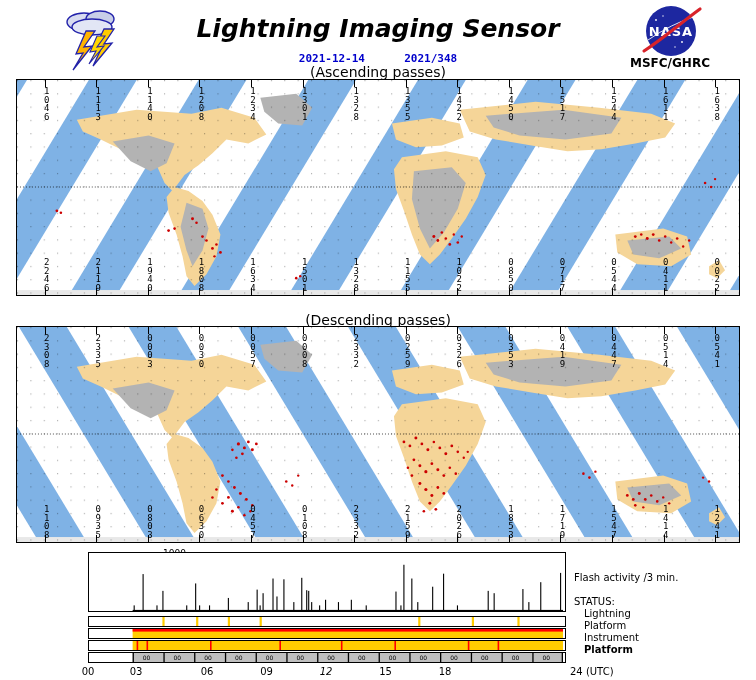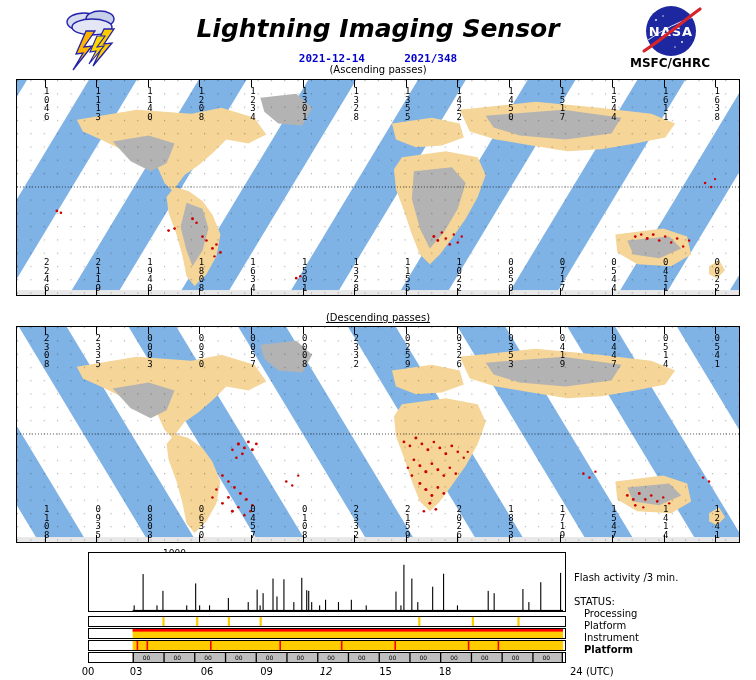--- a/index.html
+++ b/index.html
@@ -31,21 +31,21 @@
   #datebar .gap { display:inline-block; width: 26px; }
   #nasa-logo { position: absolute; right: 44px; top: 4px; width: 82px; height: 54px; }
   #nasa-caption {
     position: absolute; right: 32px; top: 56px; width: 108px;
     text-align:center; font-size: 12px; font-weight: bold; color:#000;
     font-family: "DejaVu Sans", "Liberation Sans", sans-serif;
   }
 
   
   .panel-caption {
-    text-align: center; font-size: 10px; color: #000;
+    text-align: center; font-size: 14px; color: #000;
     font-family: "DejaVu Sans", "Liberation Sans", sans-serif;
   }
   #cap-asc { position: absolute; left:0; right:0; top: 64px; }
   #cap-desc { position: absolute; left:0; right:0; top: 312px; text-decoration: underline; }
 
   
   .map-panel {
     position: absolute;
     border: 1px solid #000;
     background: #ffffff;
@@ -647,21 +647,21 @@
           <rect x="412.5" y="0" width="1.3" height="9" fill="#000"></rect>
           <text x="422.7" y="6.8" font-family="DejaVu Sans, Liberation Sans, sans-serif" font-size="6" fill="#000">00</text>
           <rect x="443.3" y="0" width="1.3" height="9" fill="#000"></rect>
           <text x="453.4" y="6.8" font-family="DejaVu Sans, Liberation Sans, sans-serif" font-size="6" fill="#000">00</text>
           <rect x="472.7" y="0" width="1.3" height="9" fill="#000"></rect>
         </svg>
     </div>
 
     <div id="lg-flash" class="legend-text">Flash activity /3 min.</div>
     <div id="lg-status" class="legend-text">STATUS:</div>
-    <div id="lg-proc" class="legend-text">Processing</div>
+    <div id="lg-proc" class="legend-text">Lightning</div>
     <div id="lg-ext" class="legend-text">Platform</div>
     <div id="lg-inst" class="legend-text">Instrument</div>
     <div id="lg-plat" class="legend-text">Platform</div>
 
     <div id="x-ticks">
         <div class="xtick-label" style="left: 88px;">00</div>
         <div class="xtick-label" style="left: 136px;">03</div>
         <div class="xtick-label" style="left: 207px;">06</div>
         <div class="xtick-label" style="left: 266.5px;">09</div>
         <div class="xtick-label" style="left: 326px; font-style: italic;">12</div>

